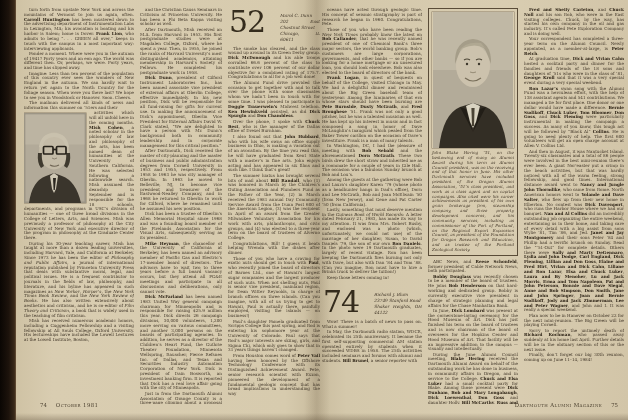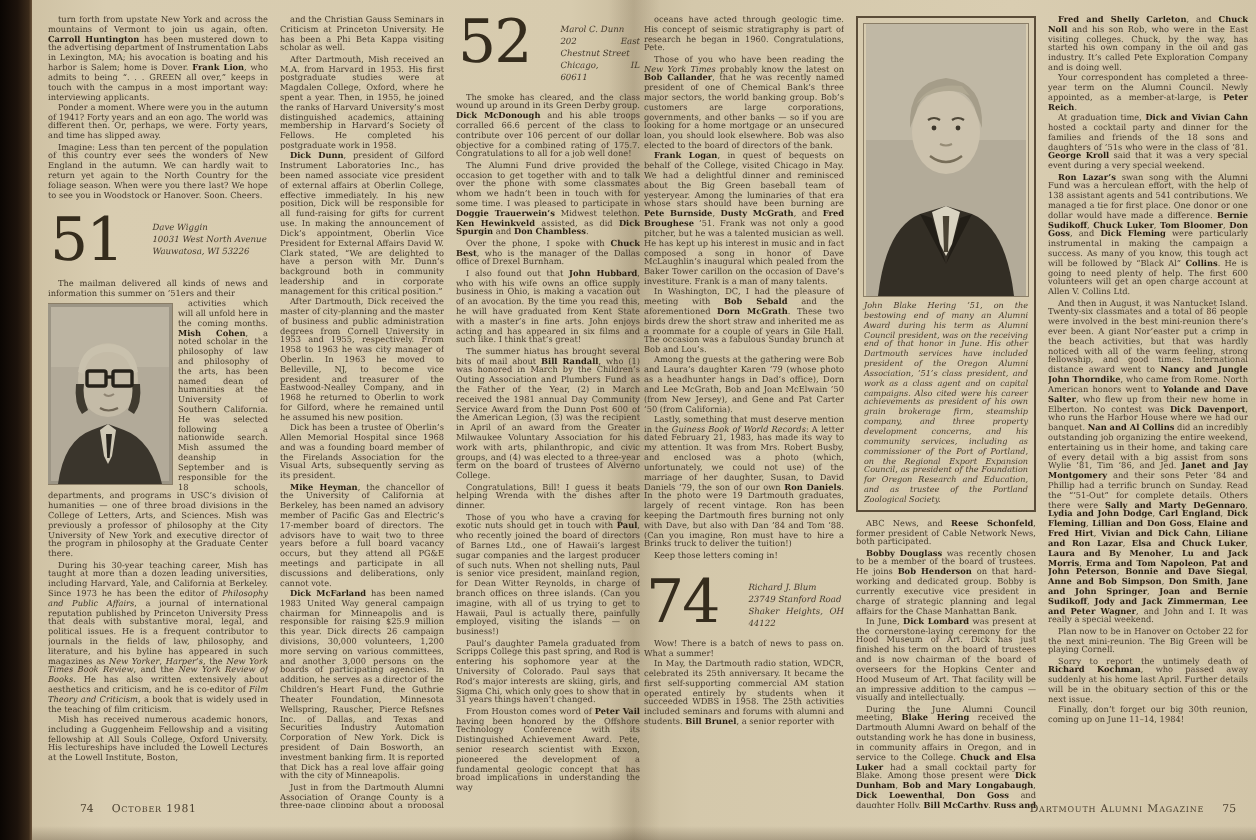--- a/index.html
+++ b/index.html
@@ -48,28 +48,20 @@
 <div class="spread">
   <div class="fold"></div>
 
   <div class="col" id="col-a">
     <div>
 
     <p>turn forth from upstate New York and across the mountains of Vermont to join us again, often. <b>Carroll Huntington</b> has been mustered down to the advertising department of Instrumentation Labs in Lexington, MA; his avocation is boating and his harbor is Salem; home is Dover. <b>Frank Lion</b>, who admits to being “. . . GREEN all over,” keeps in touch with the campus in a most important way: interviewing applicants.</p>
         <p>Ponder a moment. Where were you in the autumn of 1941? Forty years and an eon ago. The world was different then. Or, perhaps, we were. Forty years, and time has slipped away.</p>
         <p>Imagine: Less than ten percent of the population of this country ever sees the wonders of New England in the autumn. We can hardly wait to return yet again to the North Country for the foliage season. When were you there last? We hope to see you in Woodstock or Hanover. Soon. Cheers.</p>
       </div>
-    <div class="sec-head">
-      <div class="sec-num">51</div>
-      <div class="sec-addr">
-        <div>Dave Wiggin</div>
-        <div>10031 West North Avenue</div>
-        <div>Wauwatosa, WI 53226</div>
-      </div>
-    </div>
     <p>The mailman delivered all kinds of news and information this summer on ’51ers and their</p>
     <div>
       <div class="photo-cohen">
         <svg viewBox="0 0 62 90">
           <rect width="62" height="90" fill="#9c9585"></rect>
           <rect x="1.5" y="1.5" width="59" height="87" fill="#b2aa99"></rect>
           <rect x="1.5" y="1.5" width="59" height="30" fill="#bcb4a2"></rect>
           <ellipse cx="30" cy="38" rx="15" ry="18.5" fill="#c4bba7"></ellipse>
           <path d="M14 40 q-1 10 3 15 l3-2 q-3-7-2-13 z" fill="#3f3a2f"></path>
           <path d="M46 40 q1 10 -3 15 l-3-2 q3-7 2-13 z" fill="#3f3a2f"></path>

